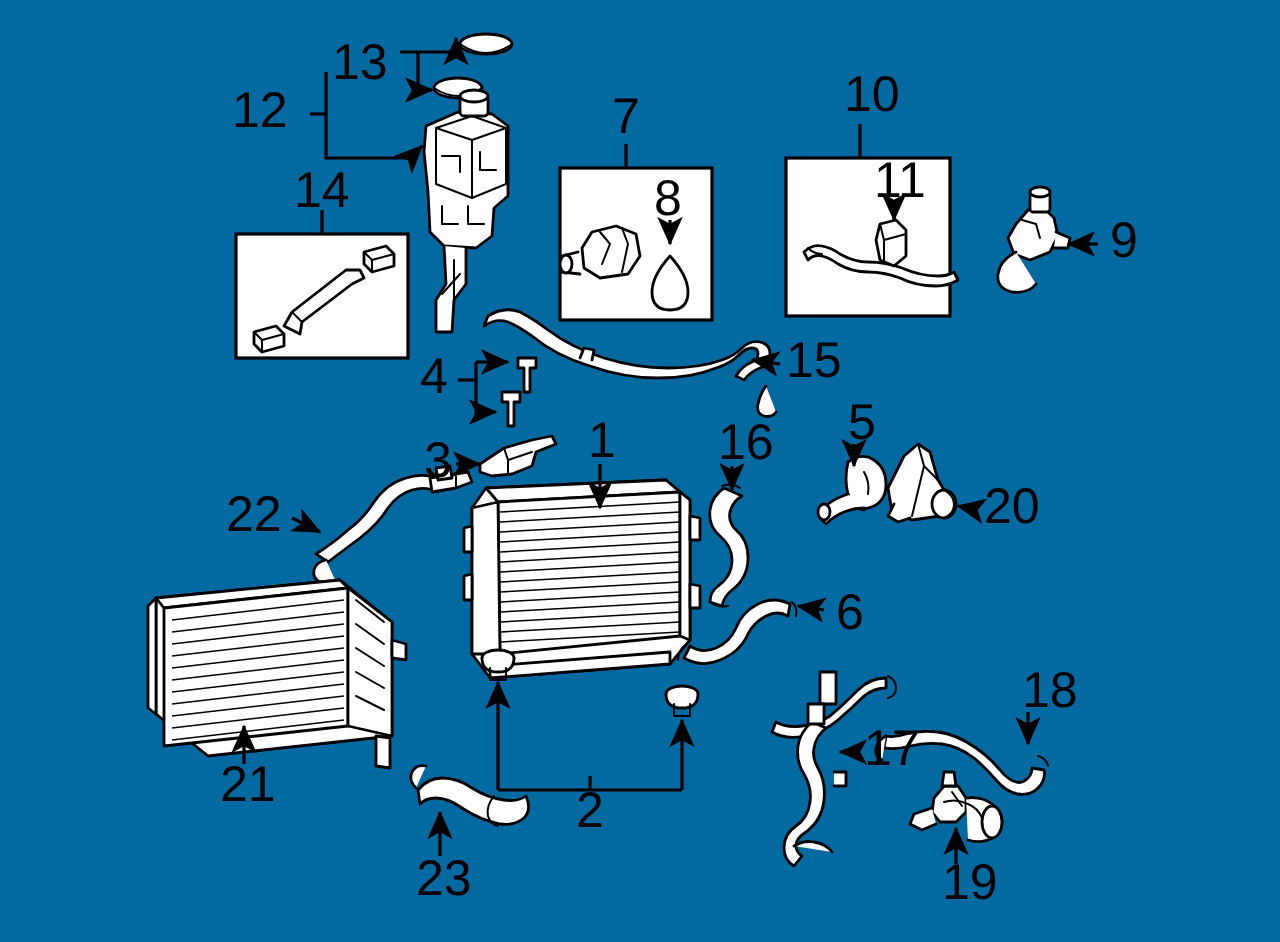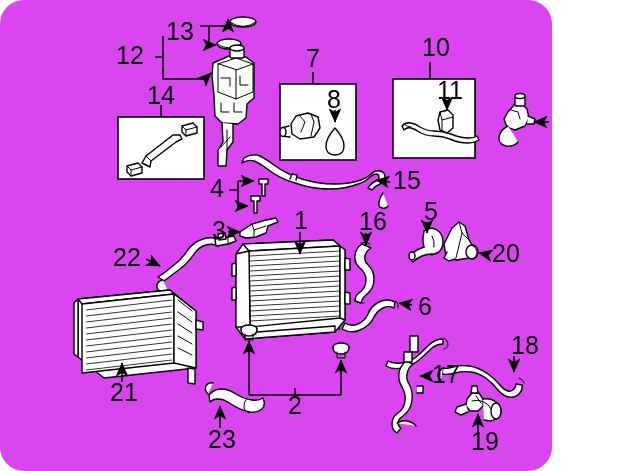--- a/index.html
+++ b/index.html
@@ -2,26 +2,25 @@
 <html><head>
 <meta charset="utf-8">
 <style>
   html, body {
     margin: 0;
     padding: 0;
     background: #ffffff;
   }
   #diagram-root {
     position: relative;
-    width: 552px;
+    width: 640px;
     height: 471px;
-    background: #d946ef;
+    background: #0369a1;
     overflow: hidden;
     font-family: "Liberation Sans", sans-serif;
-    border-radius: 24px;
   }
   #diagram-svg {
     position: absolute;
     left: 0;
     top: 0;
     width: 640px;
     height: 471px;
   }
   .callout-num {
     font-family: "Liberation Sans", sans-serif;

